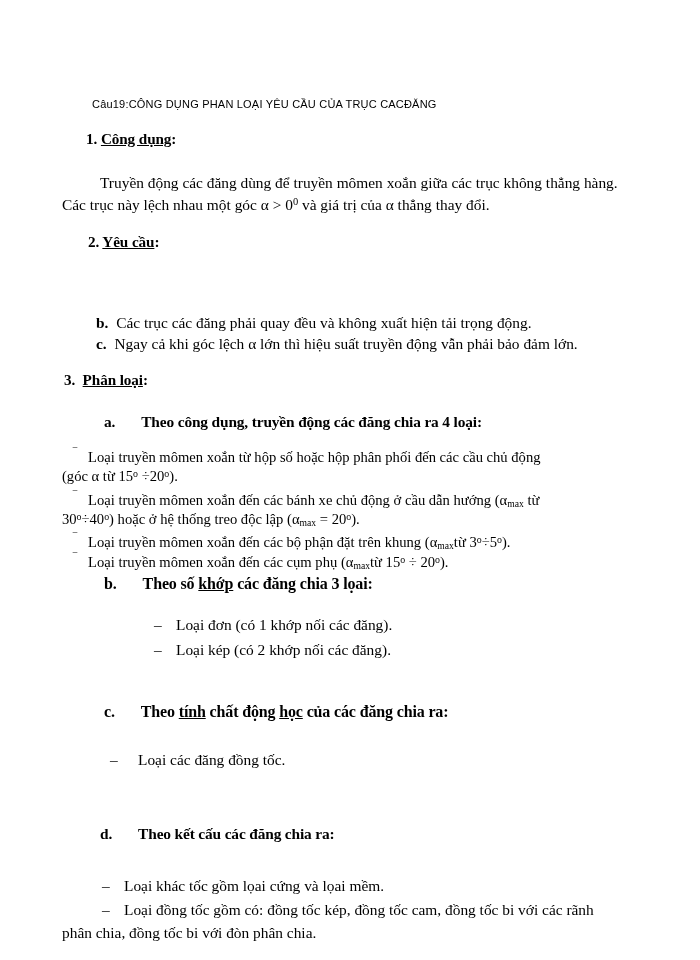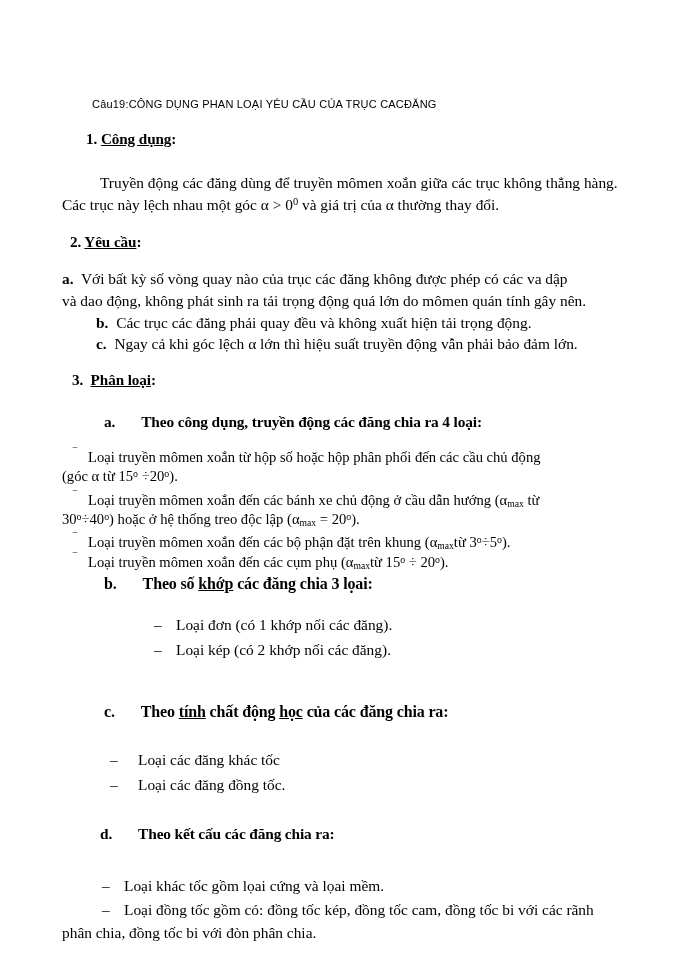--- a/index.html
+++ b/index.html
@@ -103,45 +103,40 @@
 
   <div class="doc-title">Câu19:CÔNG DỤNG PHAN LOẠI YÊU CẦU CỦA TRỤC CACĐĂNG</div>
 
   <div class="blk sec-head" style="left:86px; top:130px;">
     <span>1.</span>
     <span class="u">Công dụng</span><span>:</span>
   </div>
 
   <div class="blk para" style="left:62px; top:172px; width:580px;">
     <span class="ind"></span><span>Truyền động các đăng dùng để truyền mômen xoắn giữa các trục không thẳng hàng.</span><br>
-    <span>Các trục này lệch nhau một góc α &gt; 0</span><sup>0</sup><span> và giá trị của  α thường thay đổi.</span>
+    <span>Các trục này lệch nhau một góc α &gt; 0</span><sup>0</sup><span> và giá trị của  α thẳng thay đổi.</span>
   </div>
 
-  <div class="blk sec-head" style="left:70px; top:233px;">
+  <div class="blk sec-head" style="left:88px; top:233px;">
     <span>2.</span>
     <span class="u">Yêu cầu</span><span>:</span>
   </div>
 
-  <div class="blk item-line" style="left:62px; top:268px; width:580px;">
-    <span class="ind"></span><b>a.</b>&nbsp;
-    <span>Với bất kỳ số vòng quay nào của trục các đăng không được phép có các va dập</span><br>
-    <span>và dao động, không phát sinh ra tải trọng động quá lớn do mômen quán tính gây nên.</span>
-  </div>
 
   <div class="blk item-line" style="left:96px; top:333px; width:560px;">
     <b>c.</b>&nbsp;
     <span>Ngay cả khi góc lệch α lớn thì hiệu suất truyền động vẫn phải bảo đảm lớn.</span>
   </div>
 
   <div class="blk item-line" style="left:96px; top:312px; width:560px;">
     <b>b.</b>&nbsp;
     <span>Các trục các đăng phải quay đều và không xuất hiện tải trọng động.</span>
   </div>
 
-  <div class="blk sec-head" style="left:72px; top:371px;text-align:right;">
+  <div class="blk sec-head" style="left:64px; top:371px;text-align:right;">
     <span>3.</span>&nbsp;
     <span class="u">Phân loại</span><span>:</span>
   </div>
 
   <div class="blk sub-head" style="left:104px; top:413px;">
     <span>a.</span><span class="mark"></span><span>Theo công dụng, truyền động các đăng chia ra 4 loại:</span>
   </div>
 
   <div class="blk tight just" style="left:62px; top:446px; width:578px;">
     <span class="hy">‾</span><span>Loại truyền mômen xoắn từ hộp số hoặc hộp phân phối đến các cầu chủ động</span><br>
@@ -168,21 +163,20 @@
   <div class="blk dash-list" style="left:110px; top:613px; width:520px;margin-left:44px;">
     <div><span class="d">–</span><span>Loại đơn (có 1 khớp nối các đăng).</span></div>
     <div><span class="d">–</span><span>Loại kép (có 2 khớp nối các đăng).</span></div>
   </div>
 
   <div class="blk sub-head" style="left:104px; top:703px; font-size:16px;">
     <span>c.</span><span class="mark"></span><span>Theo </span><span class="u">tính</span><span> chất động </span><span class="u">học</span><span> của các đăng chia ra:</span>
   </div>
 
   <div class="blk dash-list" style="left:110px; top:748px; width:520px;">
-    <div><span class="d" style="width:28px;">–</span><span>Loại các đăng khác tốc</span></div>
     <div><span class="d" style="width:28px;">–</span><span>Loại các đăng đồng tốc.</span></div>
   </div>
 
   <div class="blk sub-head" style="left:100px; top:825px;">
     <span>d.</span><span class="mark"></span><span>Theo kết cấu các đăng chia ra:</span>
   </div>
 
   <div class="blk dash-list" style="left:102px; top:874px; width:538px; line-height:1.5;">
     <span class="d">–</span><span>Loại khác tốc gồm lọai cứng và lọai mềm.</span>
   </div>

